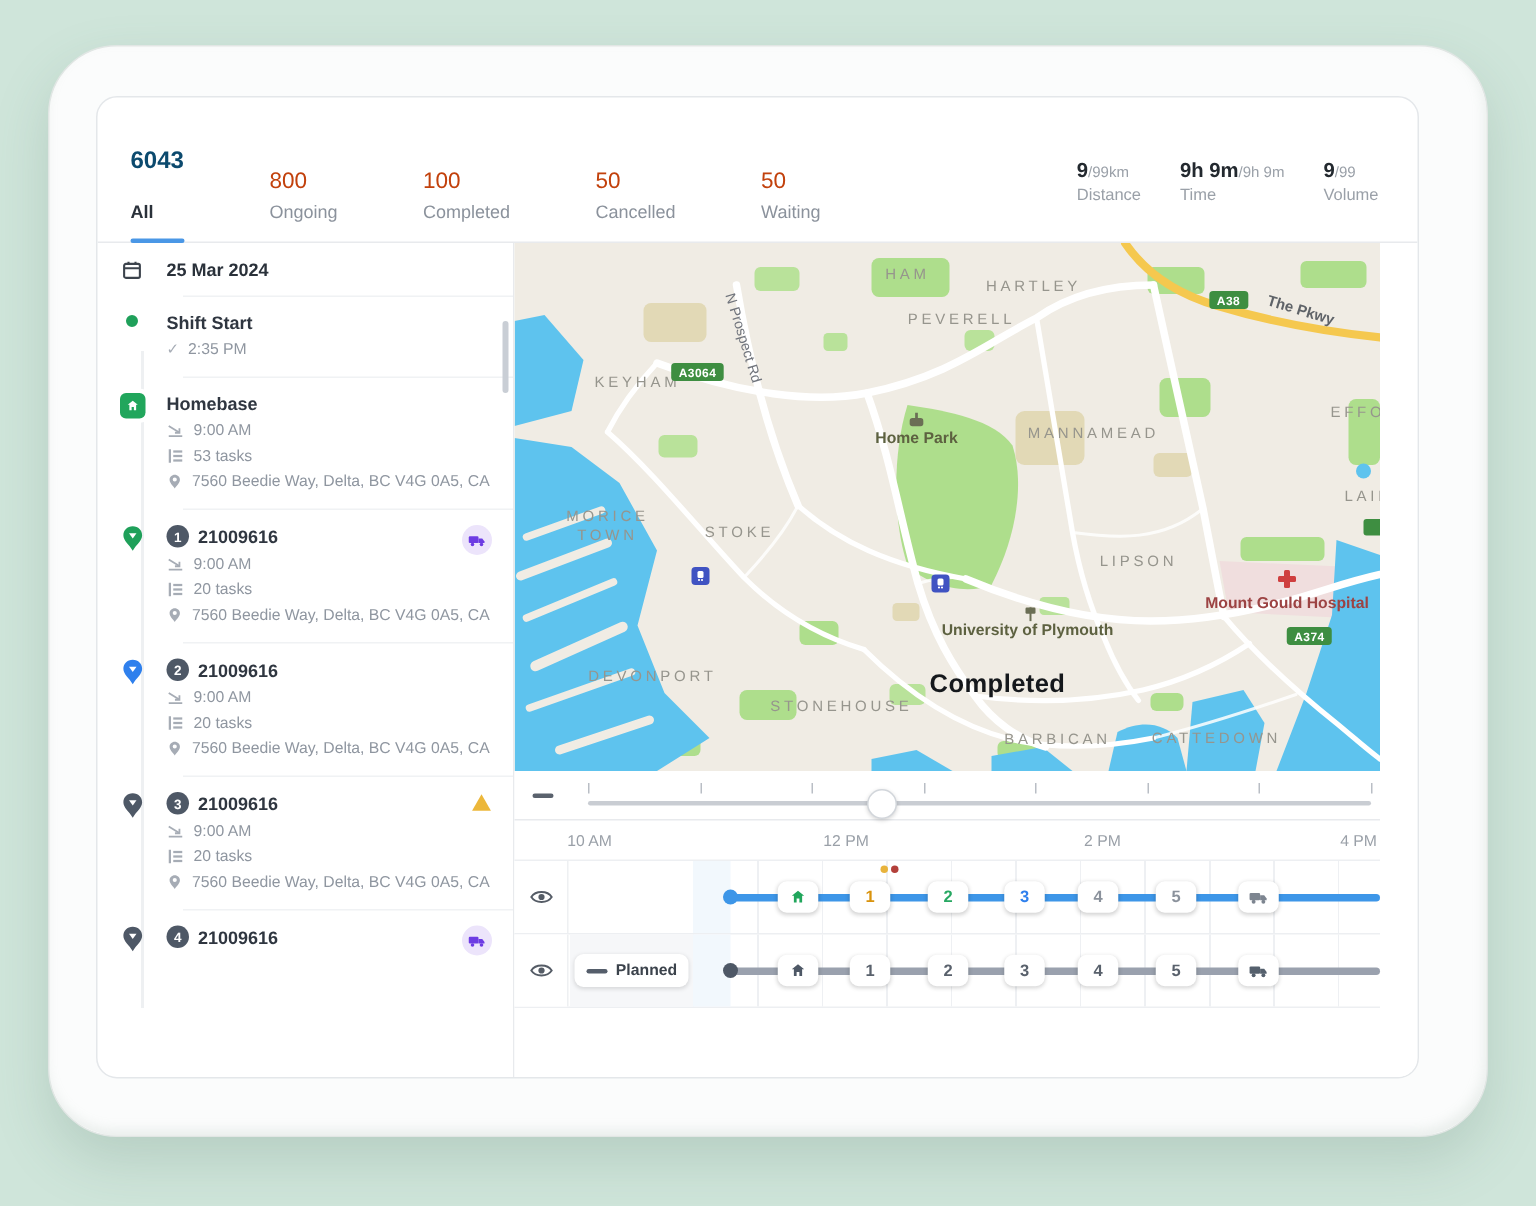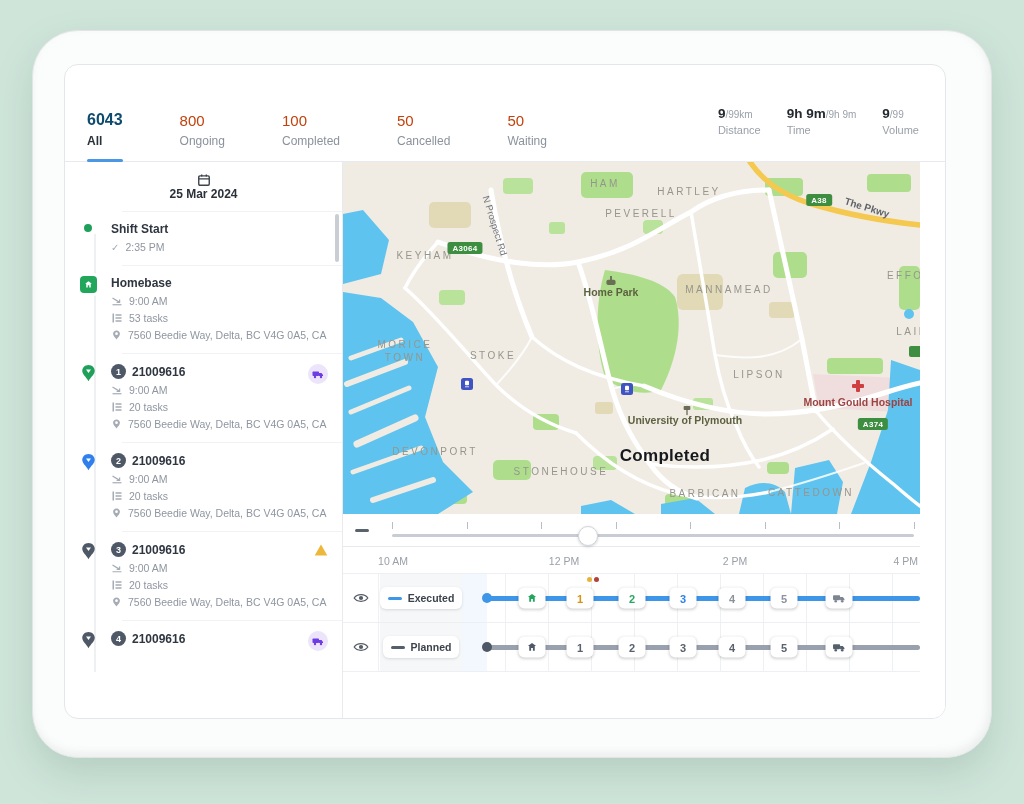--- a/index.html
+++ b/index.html
@@ -14,21 +14,21 @@
     background:#fff; border:1px solid #e4e7ea; border-radius:14px; overflow:hidden; }
 
   
   .header { height:97px; border-bottom:1px solid #e8eaed; display:flex; padding:0 26px 0 22px; }
   .tabs { display:flex; gap:57px; height:100%; }
   .tab { position:relative; display:flex; flex-direction:column; justify-content:flex-end;
     padding-bottom:13px; cursor:pointer; }
   .tab .count { font-size:15px; color:#c2410c; margin-bottom:5px; }
   .tab .lbl { font-size:12px; color:#8b929c; }
   .tab.active .count { font-size:16px; font-weight:700; color:#0c4a6e; }
-  .tab.active .lbl { color:#2a313a; font-weight:600; }
+  .tab.active .lbl { color:#2a313a; font-weight:600;margin-top:12px; }
   .tab.active::after { content:''; position:absolute; left:0; right:0; bottom:-1px;
     height:3px; border-radius:2px; background:#4a97e6; }
   .stats { margin-left:auto; display:flex; gap:26px; align-self:center; margin-top:16px; }
   .stat .v { font-size:13.5px; font-weight:700; color:#23292f; }
   .stat .v small { font-size:10px; font-weight:400; color:#9aa0a8; }
   .stat .l { font-size:11px; color:#9aa0a8; margin-top:3px; }
 
   
   .main { display:flex; height:558px; }
   .sidebar { width:278px; border-right:1px solid #e8eaed; position:relative; flex:none; }
@@ -42,21 +42,21 @@
     border:1px solid #e8eaed; border-radius:7px; box-shadow:0 1px 2px rgba(0,0,0,.05);
     display:flex; align-items:center; justify-content:center; cursor:pointer;
     font-size:16px; color:#3c434c; line-height:1; padding-bottom:2px; }
   .sb-list { position:relative; }
   .rail-line { position:absolute; left:29px; top:72px; height:438px; width:2px; background:#eef0f2; }
   .sb-scroll { position:absolute; right:3px; top:52px; width:4px; height:48px;
     border-radius:2px; background:#c9ced5; }
   .row { display:flex; position:relative; }
   .rail { width:46px; flex:none; display:flex; justify-content:center; align-items:flex-start; }
   .rail > * { position:relative; z-index:2; }
-  .date-row { padding:11px 0 10px; align-items:center;flex-direction:column; }
+  .date-row { padding:11px 0 10px; align-items:center; }
   .date-row .rail { align-items:center; }
   .date-txt { font-size:12px; font-weight:700; color:#2a313a; }
   .entry { padding:10px 0 12px; }
   .e-title { font-size:12px; font-weight:700; color:#2f3640; display:flex; align-items:center;
     gap:6px; }
   .detail { display:flex; align-items:center; gap:6px; color:#8f96a0; font-size:10.5px;
     margin-top:5px; }
   .detail svg, .detail .chk { flex:none; }
   .chk { color:#a6acb5; font-size:10px; }
   .badge-num { width:15px; height:15px; border-radius:50%; background:#4e5866; color:#fff;
@@ -555,26 +555,20 @@
         </div>
         <div class="rows">
           <div class="t-row">
             <span class="hl"></span>
             <div class="eyecol">
                   <svg width="16" height="12" viewBox="0 0 20 14">
                     <path fill="none" stroke="#555c66" stroke-width="1.6" d="M1.5,7 C5,1.5 15,1.5 18.5,7 C15,12.5 5,12.5 1.5,7 Z"></path>
                     <circle cx="10" cy="7" r="2.6" fill="#555c66"></circle>
                   </svg>
                 </div>
-            <div class="chipcol">
-              <span class="legend-chip">
-                    <span class="ldash" style="background:#3d96e8"></span>
-                    <span>Executed</span>
-                  </span>
-            </div>
             <div class="tl-line exec"></div>
             <span class="tl-dot" style="left:144px; background:#3d96e8"></span>
             <span class="tl-chip" style="left:189px">
                   <svg width="11" height="11" viewBox="0 0 24 24" fill="#21a65c">
                     <path d="M12 3 L21 10 H18 V20 H14 V14 H10 V20 H6 V10 H3 Z"></path>
                   </svg>
                 </span>
             <span class="tl-chip c-amber" style="left:237px">1</span>
             <span class="minidots">
                   <i style="background:#e8b33c"></i>

